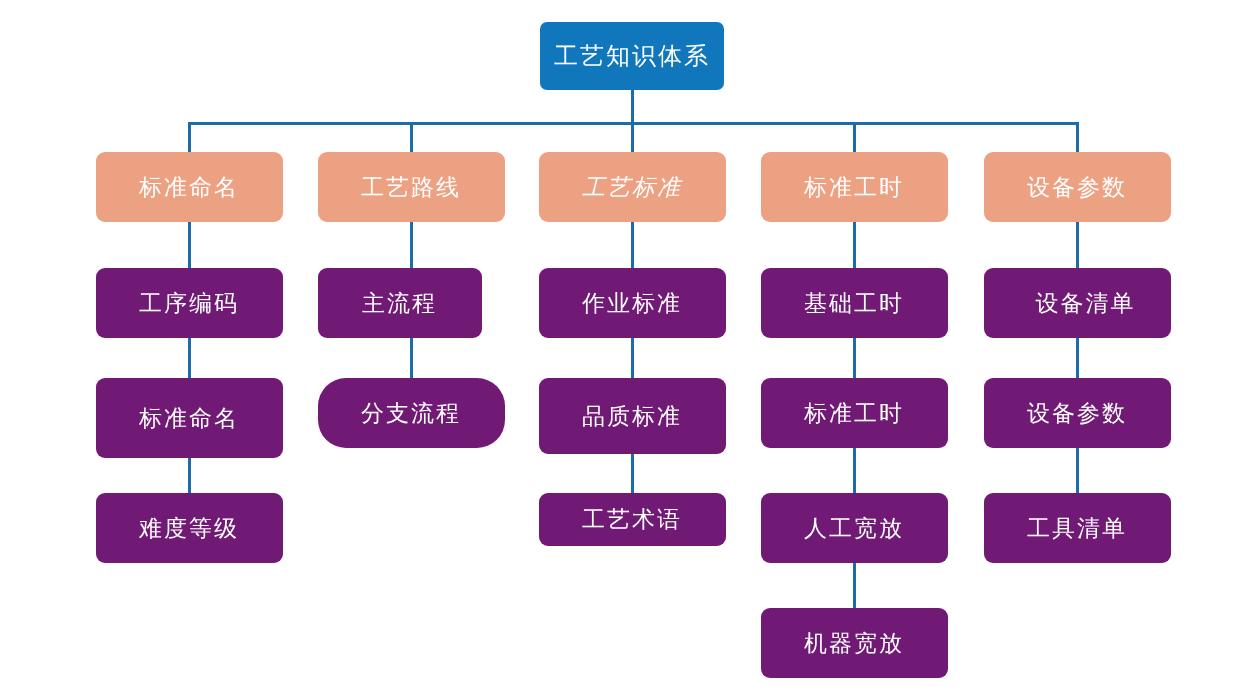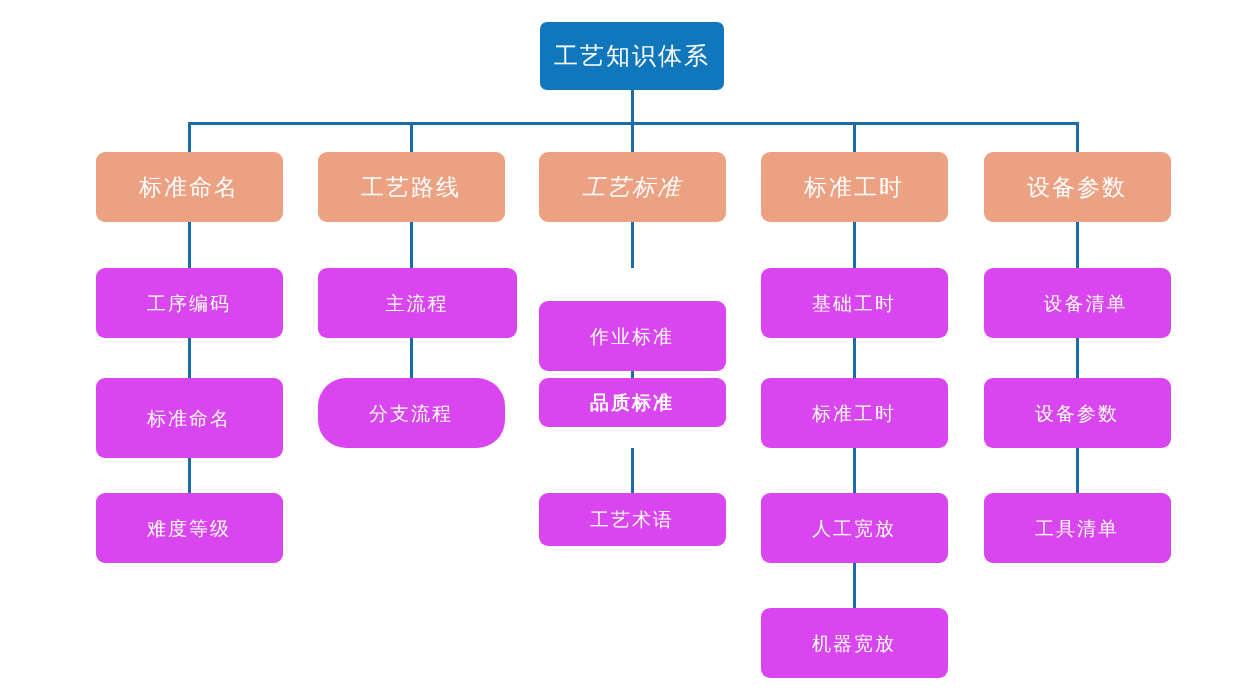--- a/index.html
+++ b/index.html
@@ -44,22 +44,22 @@
   .node.root {
     background: #1177BD;
     font-size: 24px;
     border-radius: 7px;
   }
   .node.level1 {
     background: #EDA183;
     font-size: 23px;
   }
   .node.level2 {
-    background: #d946ef;
-    font-size: 19px;
+    background: #701a75;
+    font-size: 23px;
   }
   .node-label {
     display: block;
     line-height: 1;
   }
 </style>
 </head>
 <body>
 
 <div id="canvas">
@@ -101,33 +101,33 @@
       </div>
       <div class="node level2" style="left: 95.5px; top: 378px; width: 187px; height: 80px;">
         <span class="node-label">标准命名</span>
       </div>
       <div class="node level2" style="left: 95.5px; top: 493px; width: 187px; height: 70px;">
         <span class="node-label">难度等级</span>
       </div>
       <div class="node level1" style="left: 317.5px; top: 152px; width: 187px; height: 70px;">
         <span class="node-label">工艺路线</span>
       </div>
-      <div class="node level2" style="left: 317.5px; top: 268px; width: 199px; height: 70px;">
+      <div class="node level2" style="left: 317.5px; top: 268px; width: 164px; height: 70px;">
         <span class="node-label">主流程</span>
       </div>
       <div class="node level2" style="left: 317.5px; top: 378px; width: 187px; height: 70px; border-radius: 28px;">
         <span class="node-label">分支流程</span>
       </div>
       <div class="node level1" style="left: 538.5px; top: 152px; width: 187px; height: 70px; font-style: italic;">
         <span class="node-label">工艺标准</span>
       </div>
-      <div class="node level2" style="left: 538.5px; top: 268px; width: 187px; height: 70px; margin-top: 33px;">
+      <div class="node level2" style="left: 538.5px; top: 268px; width: 187px; height: 70px;">
         <span class="node-label">作业标准</span>
       </div>
-      <div class="node level2" style="left: 538.5px; top: 378px; width: 187px; height: 49px; font-weight: bold;">
+      <div class="node level2" style="left: 538.5px; top: 378px; width: 187px; height: 76px;">
         <span class="node-label">品质标准</span>
       </div>
       <div class="node level2" style="left: 538.5px; top: 493px; width: 187px; height: 53px;">
         <span class="node-label">工艺术语</span>
       </div>
       <div class="node level1" style="left: 760.5px; top: 152px; width: 187px; height: 70px;">
         <span class="node-label">标准工时</span>
       </div>
       <div class="node level2" style="left: 760.5px; top: 268px; width: 187px; height: 70px;">
         <span class="node-label">基础工时</span>

